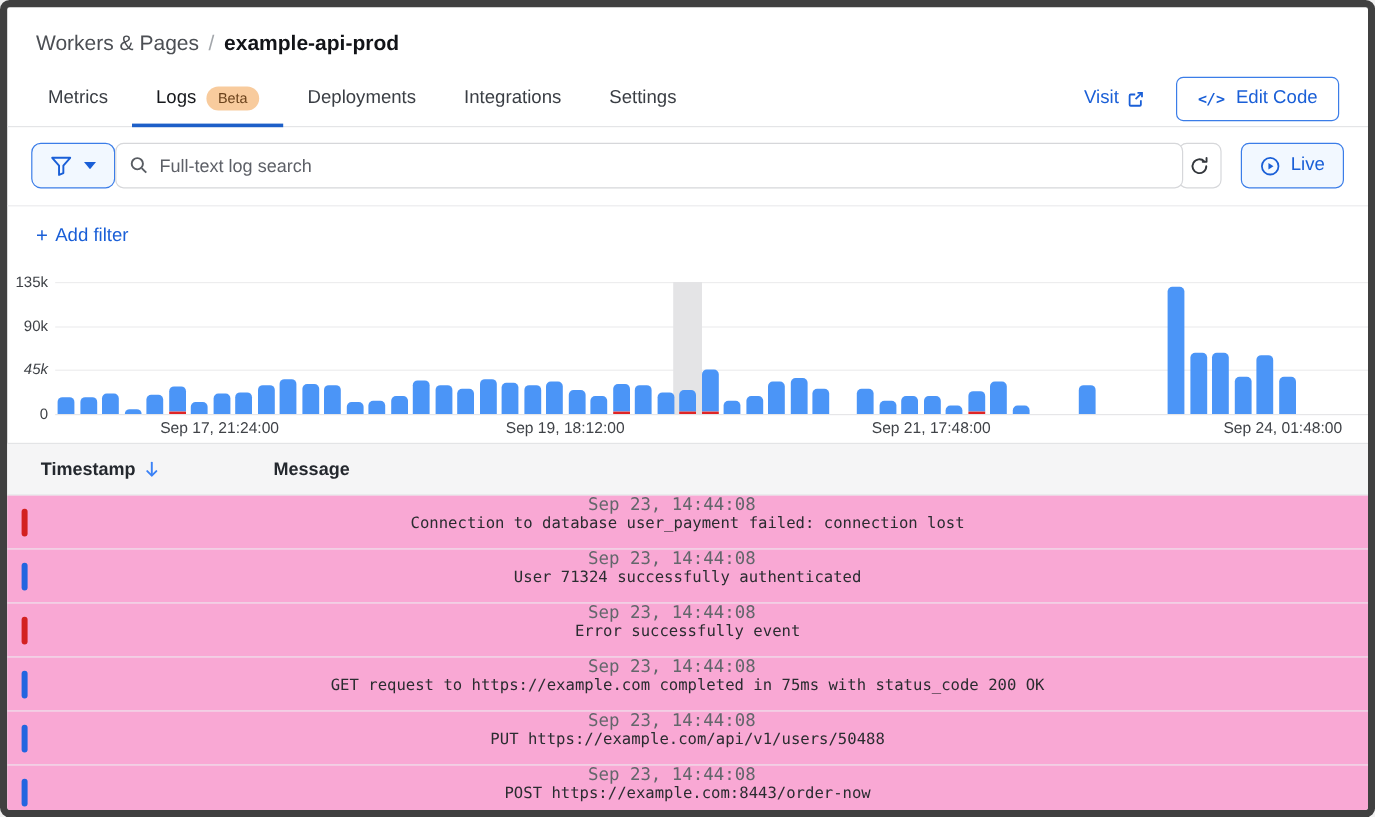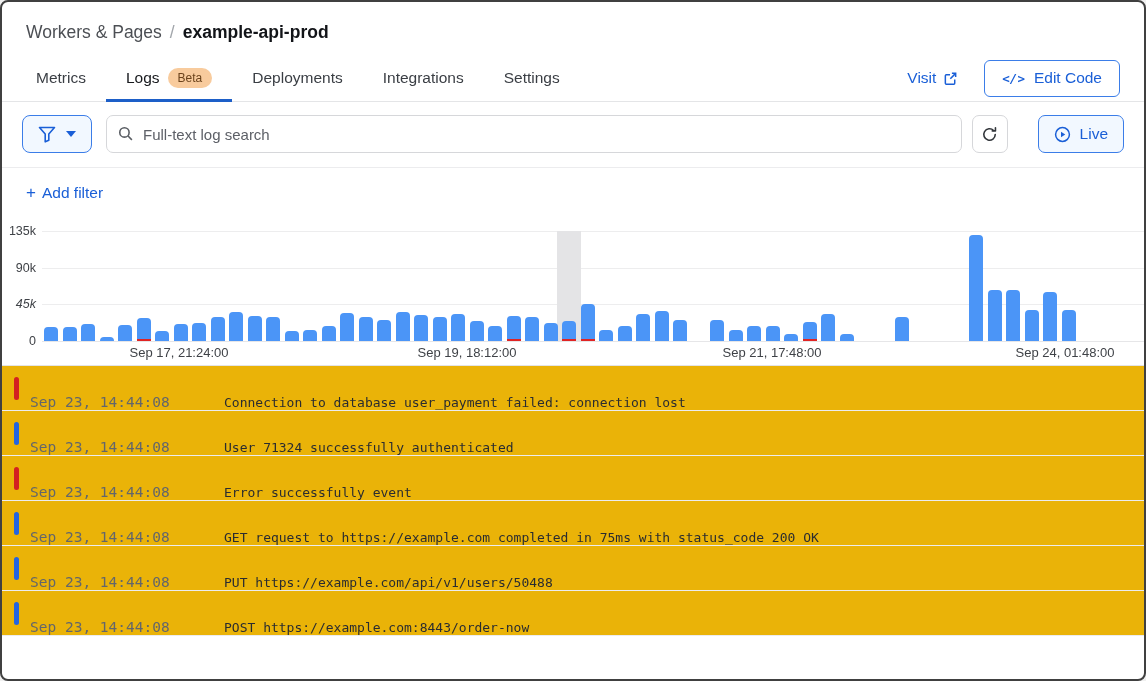--- a/index.html
+++ b/index.html
@@ -1,20 +1,20 @@
 <!DOCTYPE html>
 <html style="--accent: #1a5fd7; --accent-border: #3b7de8; --tab-underline: #1d5fc8; --lightblue-bg: #f2f8ff; --beta-bg: #f8cb9d; --beta-text: #6b431c; --bar-blue: #4b95f7; --bar-red: #e02424; --level-red: #d32121; --level-blue: #2365e0;"><head>
 <meta charset="utf-8">
 <style>
   * { margin:0; padding:0; box-sizing:border-box; }
   html,body { background:#f0f0f0; }
   body { font-family:"Liberation Sans", sans-serif; }
   .page {
     position:relative; width:1146px; height:681px; background:#fff;
-    border:2px solid #404040; border-radius:8px; overflow:hidden;
+    border:6px solid #404040; border-radius:8px; overflow:hidden;
     color:#1f2228;
   }
   
   .breadcrumb { padding:20px 24px 0 24px; font-size:17.5px; }
   .breadcrumb .bc-section { color:#4c4f54; }
   .breadcrumb .bc-sep { color:#a2a6ab; margin:0 8px; }
   .breadcrumb .bc-current { color:#121418; font-weight:700; }
   .tabs-row {
     display:flex; align-items:stretch; height:47px; margin-top:12px;
     border-bottom:1px solid #e4e5e7; padding:0 24px 0 14px;
@@ -38,21 +38,21 @@
     cursor:pointer; text-decoration:none;
   }
   .btn-edit-code {
     display:flex; align-items:center; gap:9px; height:37px; padding:0 17px;
     border:1px solid var(--accent-border,#3473e2); border-radius:6px; background:#fff;
     color:var(--accent,#1a5fd7); font-size:15.5px; cursor:pointer;
   }
   .code-glyph { font-family:"DejaVu Sans Mono", monospace; font-size:12.5px; font-style:italic; font-weight:700; }
   
   .toolbar {
-    display:flex; align-items:center; gap:14px; padding:13px 20px 14px 20px;
+    display:flex; align-items:center; gap:0; padding:13px 20px 14px 20px;
     border-bottom:1px solid #ececee;
   }
   .btn-filter {
     display:flex; align-items:center; justify-content:center; gap:10px;
     width:70px; height:38px; background:var(--lightblue-bg,#f3f9ff);
     border:1px solid var(--accent-border,#3473e2); border-radius:8px; cursor:pointer;
   }
   .caret { width:0; height:0; border-left:5px solid transparent; border-right:5px solid transparent; border-top:6px solid var(--accent,#1a5fd7); }
   .caret.dark { border-top-color:#34373c; }
   .search-wrap { flex:1; position:relative; }
@@ -109,22 +109,22 @@
   .tt-val { margin-left:auto; font-weight:700; font-size:15px; color:#141518; }
   
   .logtable { border-top:1px solid #e3e4e6; }
   .lt-header {
     display:flex; align-items:center; height:43px; background:#f5f5f6;
     border-bottom:1px solid #e3e4e6; font-size:15px; font-weight:700; color:#24282e;
   }
   .col-ts { width:222px; padding-left:28px; display:flex; align-items:center; gap:6px; flex:none; }
   .col-msg { flex:1; }
   .lt-row {
-    display:flex; align-items:flex-end; height:45px; border-bottom:1px solid #ececee;
-    position:relative; background:#eab308; cursor:pointer;
+    display:flex; align-items:center; height:45px; border-bottom:1px solid #ececee;
+    position:relative; background:#f9a8d4; cursor:pointer;flex-direction:column;
   }
   .lt-row .indicator { position:absolute; left:12px; top:11px; width:5px; height:23px; border-radius:3px; }
   .lt-row .indicator.error { background:var(--level-red,#d32121); }
   .lt-row .indicator.info { background:var(--level-blue,#2365e0); }
   .mono { font-family:"DejaVu Sans Mono", monospace; }
   .ts-text { font-size:14.5px; color:#63666b; }
   .msg-text { font-size:13px; color:#2a2c30; }
   svg { display:block; }
 </style>
 </head>
@@ -385,20 +385,34 @@
     <div id="xlabels">
         <div class="xlabel" style="left: 177px;">Sep 17, 21:24:00</div>
         <div class="xlabel" style="left: 465px;">Sep 19, 18:12:00</div>
         <div class="xlabel" style="left: 770px;">Sep 21, 17:48:00</div>
         <div class="xlabel" style="left: 1063px;">Sep 24, 01:48:00</div>
       </div>
   </div>
 
 
   <div class="logtable">
+    <div class="lt-header">
+      <div class="col-ts">
+        <span>Timestamp</span>
+        <span>
+          <svg width="15" height="16" viewBox="0 0 14 16" fill="none" stroke="#3b82f6" stroke-width="1.6" stroke-linecap="round" stroke-linejoin="round">
+            <path d="M7 2.5v10.5"></path>
+              <path d="M3.2 9.6 7 13.4l3.8-3.8"></path>
+          </svg>
+        </span>
+      </div>
+      <div class="col-msg">
+        <span>Message</span>
+      </div>
+    </div>
     <div id="log-rows">
         <div class="lt-row">
           <div class="indicator error"></div>
           <div class="col-ts mono ts-text">Sep 23, 14:44:08</div>
           <div class="col-msg mono msg-text">Connection to database user_payment failed: connection lost</div>
         </div>
         <div class="lt-row">
           <div class="indicator info"></div>
           <div class="col-ts mono ts-text">Sep 23, 14:44:08</div>
           <div class="col-msg mono msg-text">User 71324 successfully authenticated</div>

